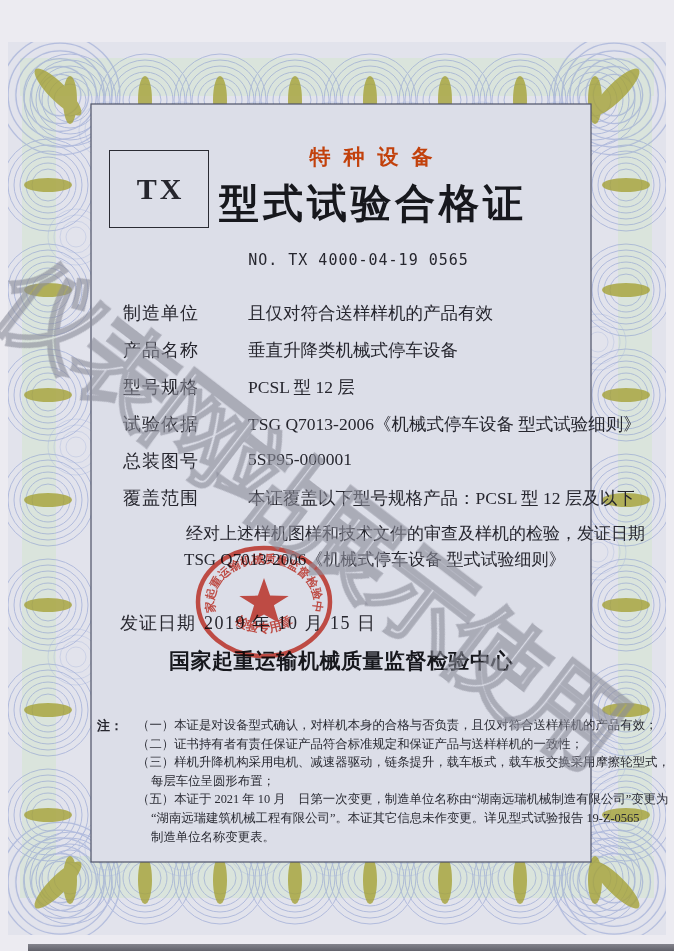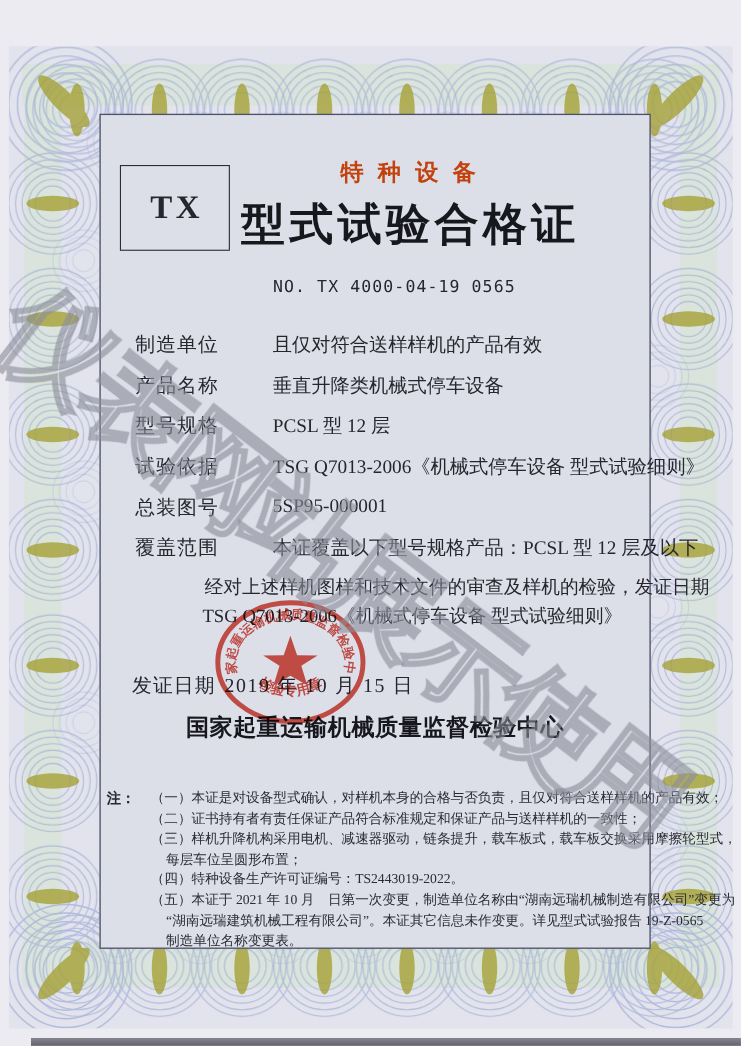--- a/index.html
+++ b/index.html
@@ -252,21 +252,20 @@
     </div>
 
     <div class="authority">国家起重运输机械质量监督检验中心</div>
 
     <div class="note-label">注：</div>
     <div class="notes">
       <div>（一）本证是对设备型式确认，对样机本身的合格与否负责，且仅对符合送样样机的产品有效；</div>
       <div>（二）证书持有者有责任保证产品符合标准规定和保证产品与送样样机的一致性；</div>
       <div>（三）样机升降机构采用电机、减速器驱动，链条提升，载车板式，载车板交换采用摩擦轮型式，</div>
       <div class="cont">每层车位呈圆形布置；</div>
-      <div>（四）特种设备生产许可证编号：TS2443019-2022。</div>
       <div>（五）本证于 2021 年 10 月　日第一次变更，制造单位名称由“湖南远瑞机械制造有限公司”变更为</div>
       <div class="cont">“湖南远瑞建筑机械工程有限公司”。本证其它信息未作变更。详见型式试验报告 19-Z-0565</div>
       <div class="cont">制造单位名称变更表。</div>
     </div>
   </div>
 
   <svg class="layer stamp-layer" width="674" height="951" viewBox="0 0 674 951" aria-hidden="true">
     <defs>
       <path id="ringPath" d="M216.2,613.5 A50,39.5 0 1 1 311.8,613.5" fill="none"></path>
       <path id="botPath" d="M239.9,626 A40,30 0 0 0 288.1,626" fill="none"></path>

